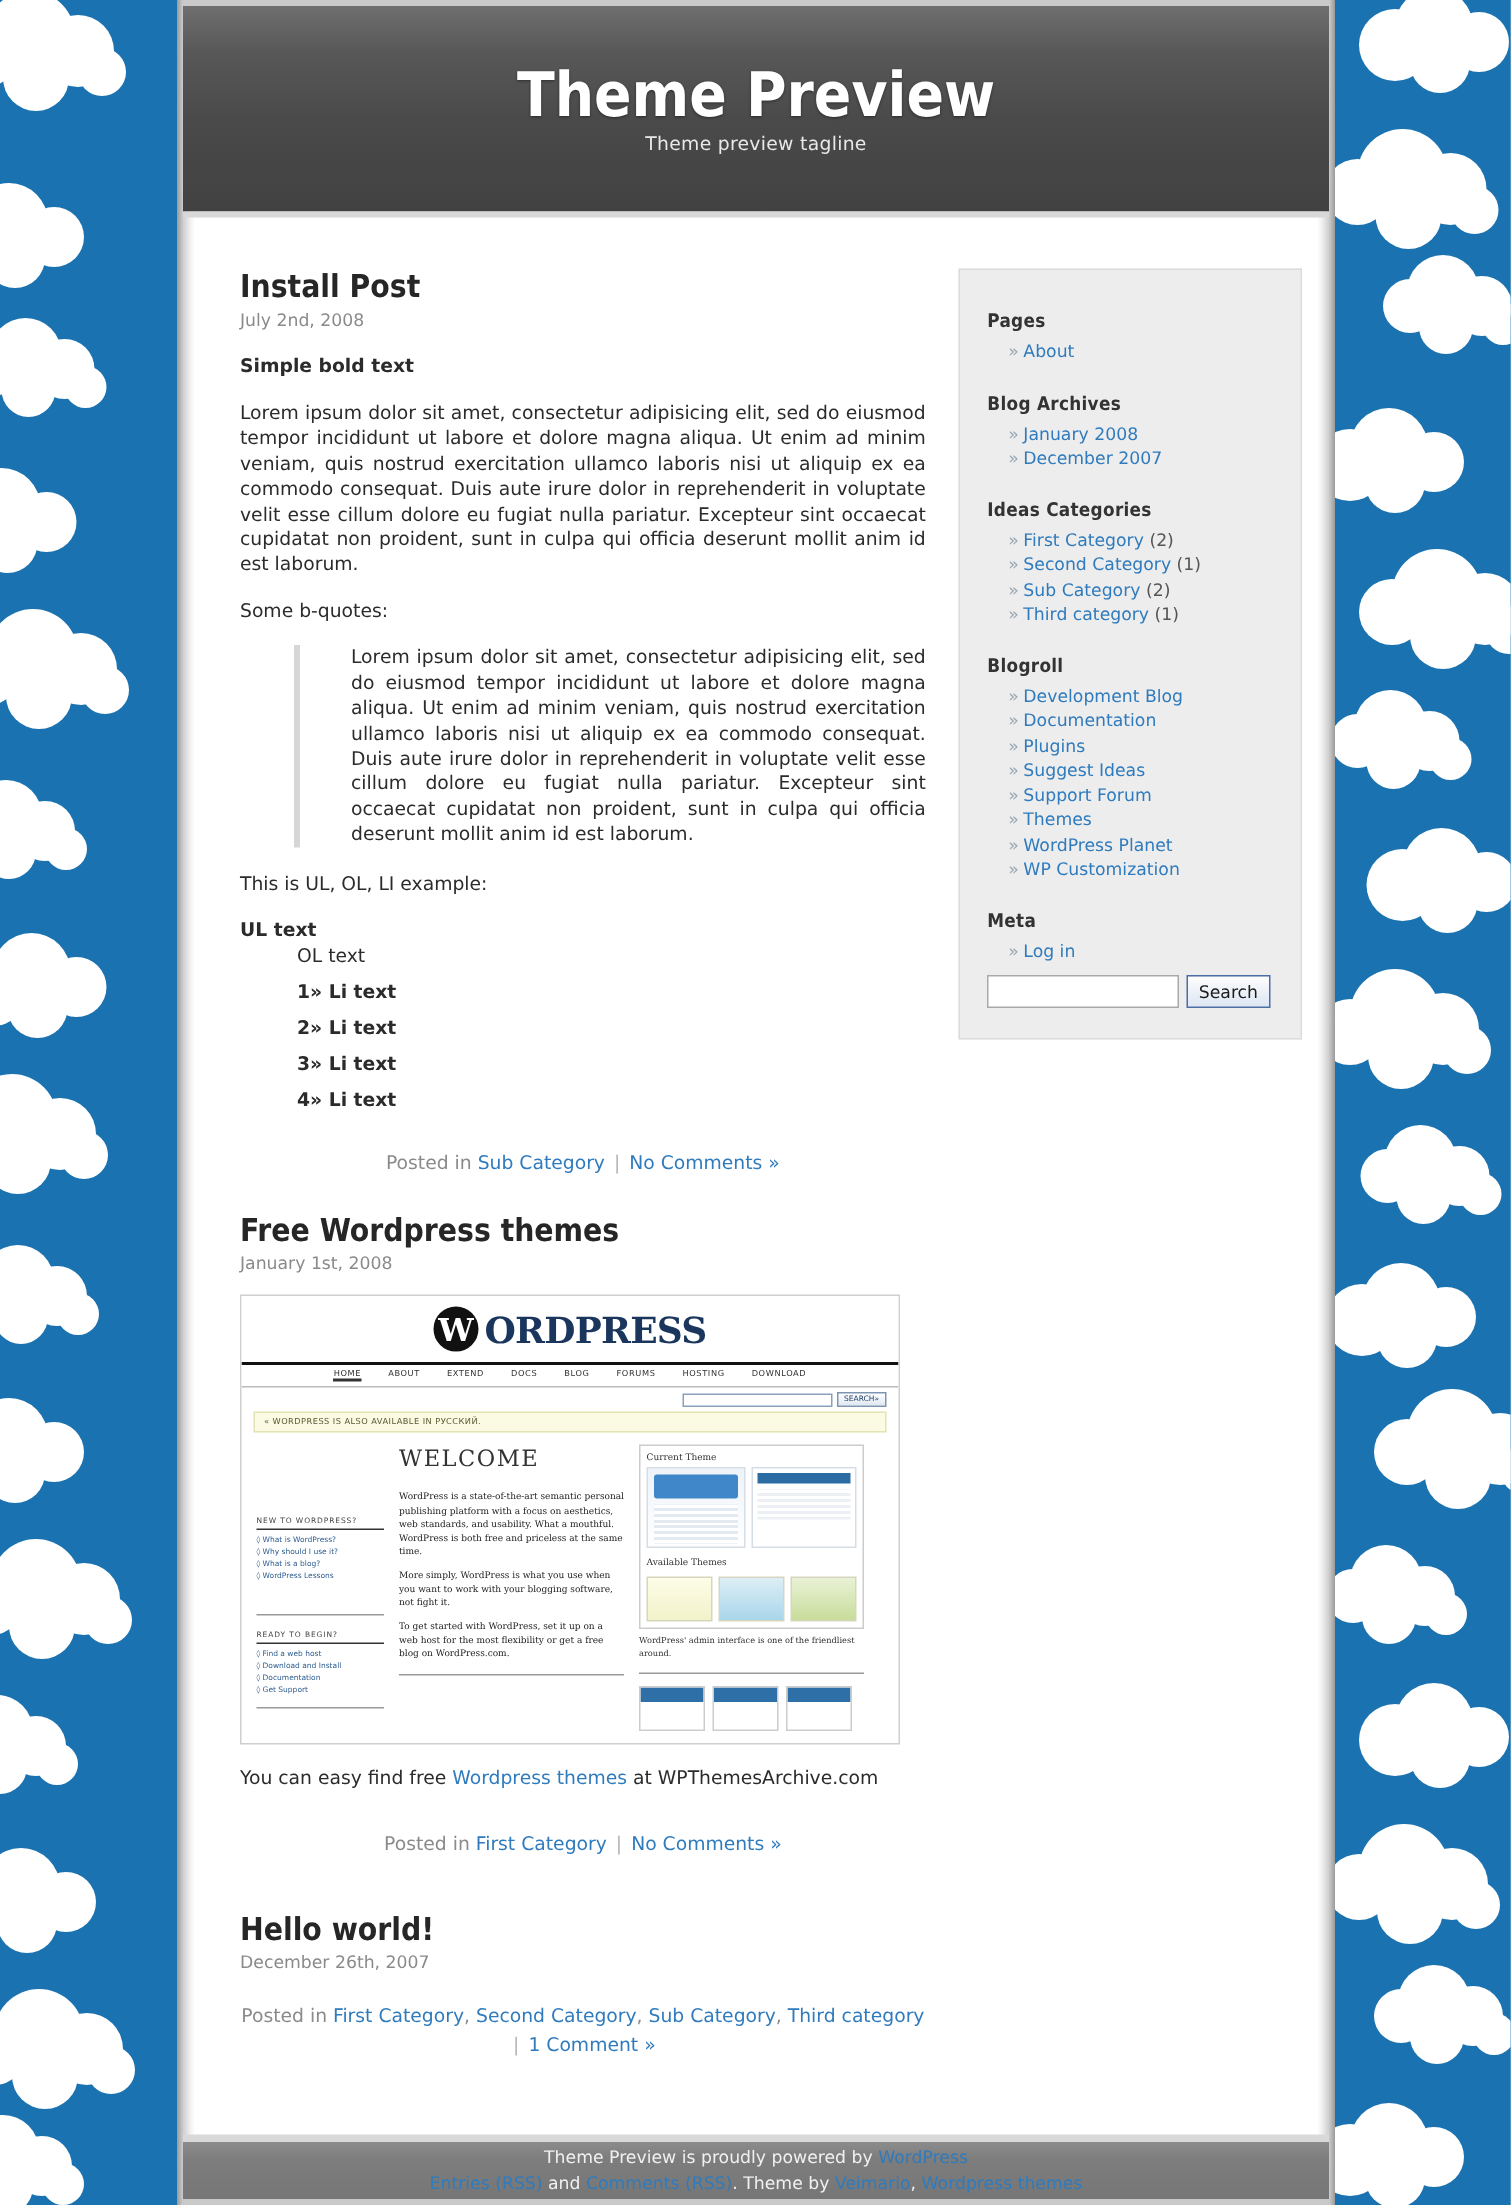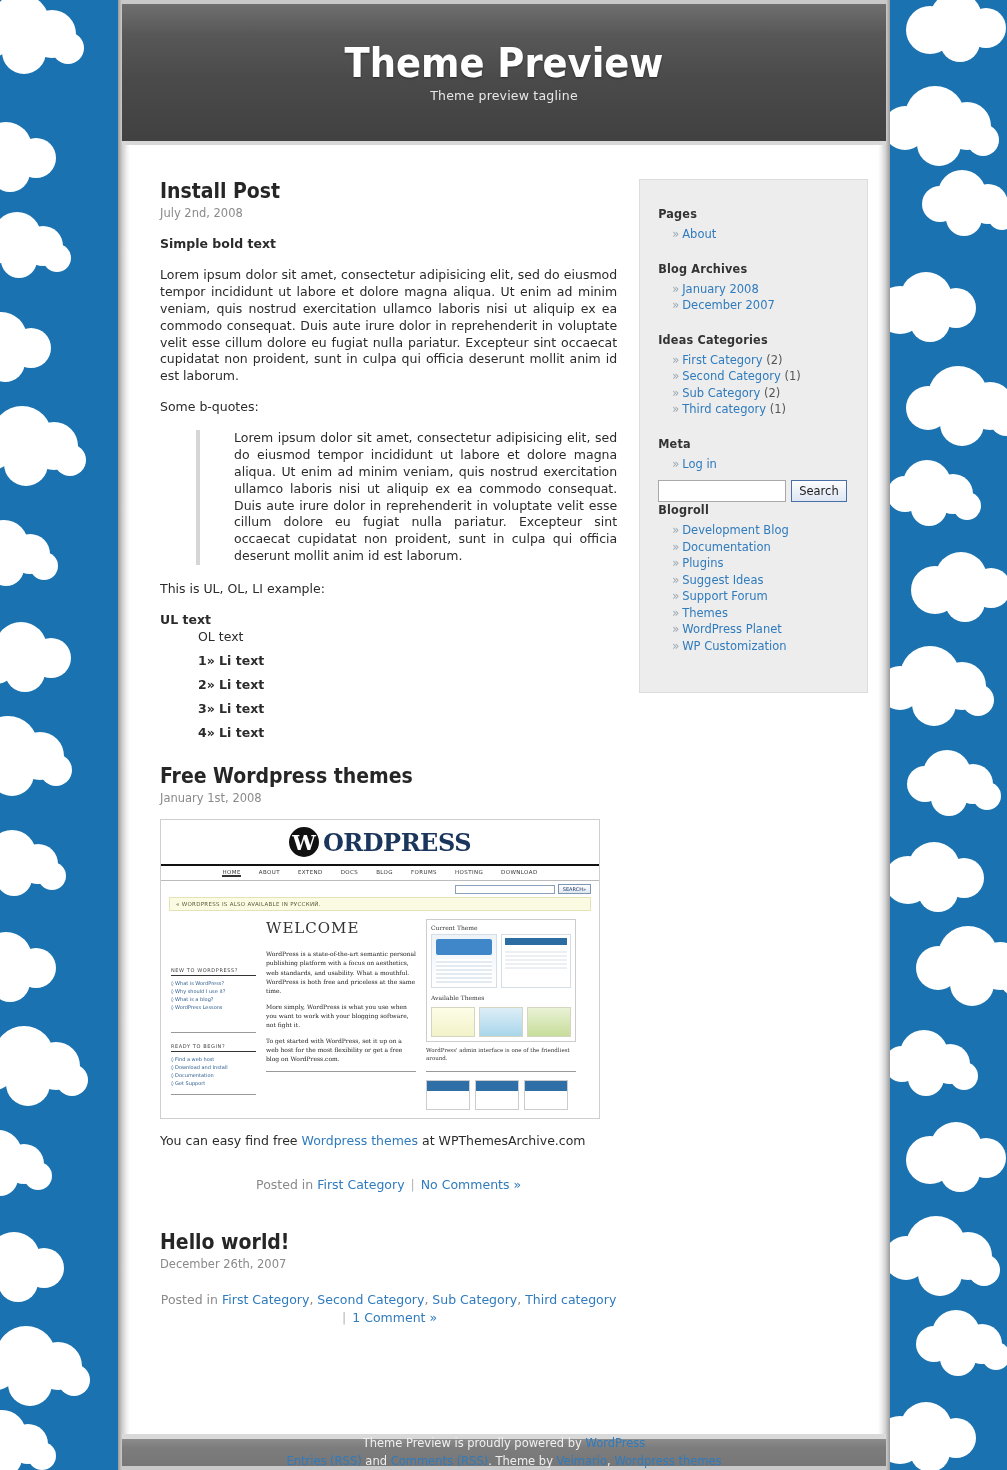--- a/index.html
+++ b/index.html
@@ -164,21 +164,21 @@
     width:128px; height:22px; border:1px solid #a9a9a9; background:#fff;
     font-family:"DejaVu Sans",sans-serif; font-size:11px; padding:0 4px;
   }
   .searchsubmit {
     height:22px; border:1px solid #4a6fa5; background:linear-gradient(#fdfdfd,#dde6f3);
     font-family:"DejaVu Sans",sans-serif; font-size:11.5px; color:#1b1b1b; padding:0 7px; cursor:pointer;
   }
 
   
   #footer {
-    position:absolute; left:4px; right:4px; bottom:0; height:36px;
+    position:absolute; left:4px; right:4px; bottom:0; height:47px;
     background:linear-gradient(to bottom,#8c8c8c 0%,#7d7d7d 30%,#767676 100%);
     border-top:5px solid #d9d9d9;
     border-bottom:4px solid #c9c9c9;
     display:flex; flex-direction:column; align-items:center; justify-content:center;
     color:#f0f0f0; font-size:11.5px; line-height:1.5; text-align:center; z-index:3;
   }
   #footer a { color:#2f7bbd; }
 </style>
 </head>
 <body>
@@ -411,20 +411,23 @@
         <ul class="demo">
           <li>UL text</li>
         </ul>
         <div class="ol-head">OL text</div>
         <ol class="demo">
           <li>1» Li text</li>
           <li>2» Li text</li>
           <li>3» Li text</li>
           <li>4» Li text</li>
         </ol>
+        <div class="postmeta">
+          <span>Posted in </span><a href="#">Sub Category</a> <span class="sep">|</span> <a href="#">No Comments »</a>
+        </div>
       </div>
 
       <div class="post" style="margin-top:24px;">
         <h2>Free Wordpress themes</h2>
         <div class="postdate" style="margin-bottom:4px;">January 1st, 2008</div>
 
         <div class="postimg">
           <div class="wp-hd">
             <div class="wp-logo">
               <div class="wp-mark">W</div>
@@ -533,45 +536,45 @@
       <div class="sbsection">
         <h3>Ideas Categories</h3>
         <ul>
           <li><span class="chev">»</span><a href="#">First Category</a> <span class="count">(2)</span></li>
           <li><span class="chev">»</span><a href="#">Second Category</a> <span class="count">(1)</span></li>
           <li><span class="chev">»</span><a href="#">Sub Category</a> <span class="count">(2)</span></li>
           <li><span class="chev">»</span><a href="#">Third category</a> <span class="count">(1)</span></li>
         </ul>
       </div>
 
-      <div class="sbsection" style="margin-bottom:0;">
-        <h3>Meta</h3>
-        <ul>
-          <li><span class="chev">»</span><a href="#">Log in</a></li>
-        </ul>
-        <div class="searchform">
-          <input class="searchfield" type="text" placeholder="" style="">
-          <button class="searchsubmit">Search</button>
-        </div>
-      </div>
-
       <div class="sbsection">
         <h3>Blogroll</h3>
         <ul>
           <li><span class="chev">»</span><a href="#">Development Blog</a></li>
           <li><span class="chev">»</span><a href="#">Documentation</a></li>
           <li><span class="chev">»</span><a href="#">Plugins</a></li>
           <li><span class="chev">»</span><a href="#">Suggest Ideas</a></li>
           <li><span class="chev">»</span><a href="#">Support Forum</a></li>
           <li><span class="chev">»</span><a href="#">Themes</a></li>
           <li><span class="chev">»</span><a href="#">WordPress Planet</a></li>
           <li><span class="chev">»</span><a href="#">WP Customization</a></li>
         </ul>
       </div>
 
+      <div class="sbsection" style="margin-bottom:0;">
+        <h3>Meta</h3>
+        <ul>
+          <li><span class="chev">»</span><a href="#">Log in</a></li>
+        </ul>
+        <div class="searchform">
+          <input class="searchfield" type="text" placeholder="" style="">
+          <button class="searchsubmit">Search</button>
+        </div>
+      </div>
+
     </div>
   </div>
 
   <div id="footer">
     <div><span>Theme Preview is proudly powered by </span><a href="#">WordPress</a></div>
     <div><a href="#">Entries (RSS)</a><span> and </span><a href="#">Comments (RSS)</a><span>. Theme by </span><a href="#">Veimario</a><span>, </span><a href="#">Wordpress themes</a></div>
   </div>
 
 </div>
 

